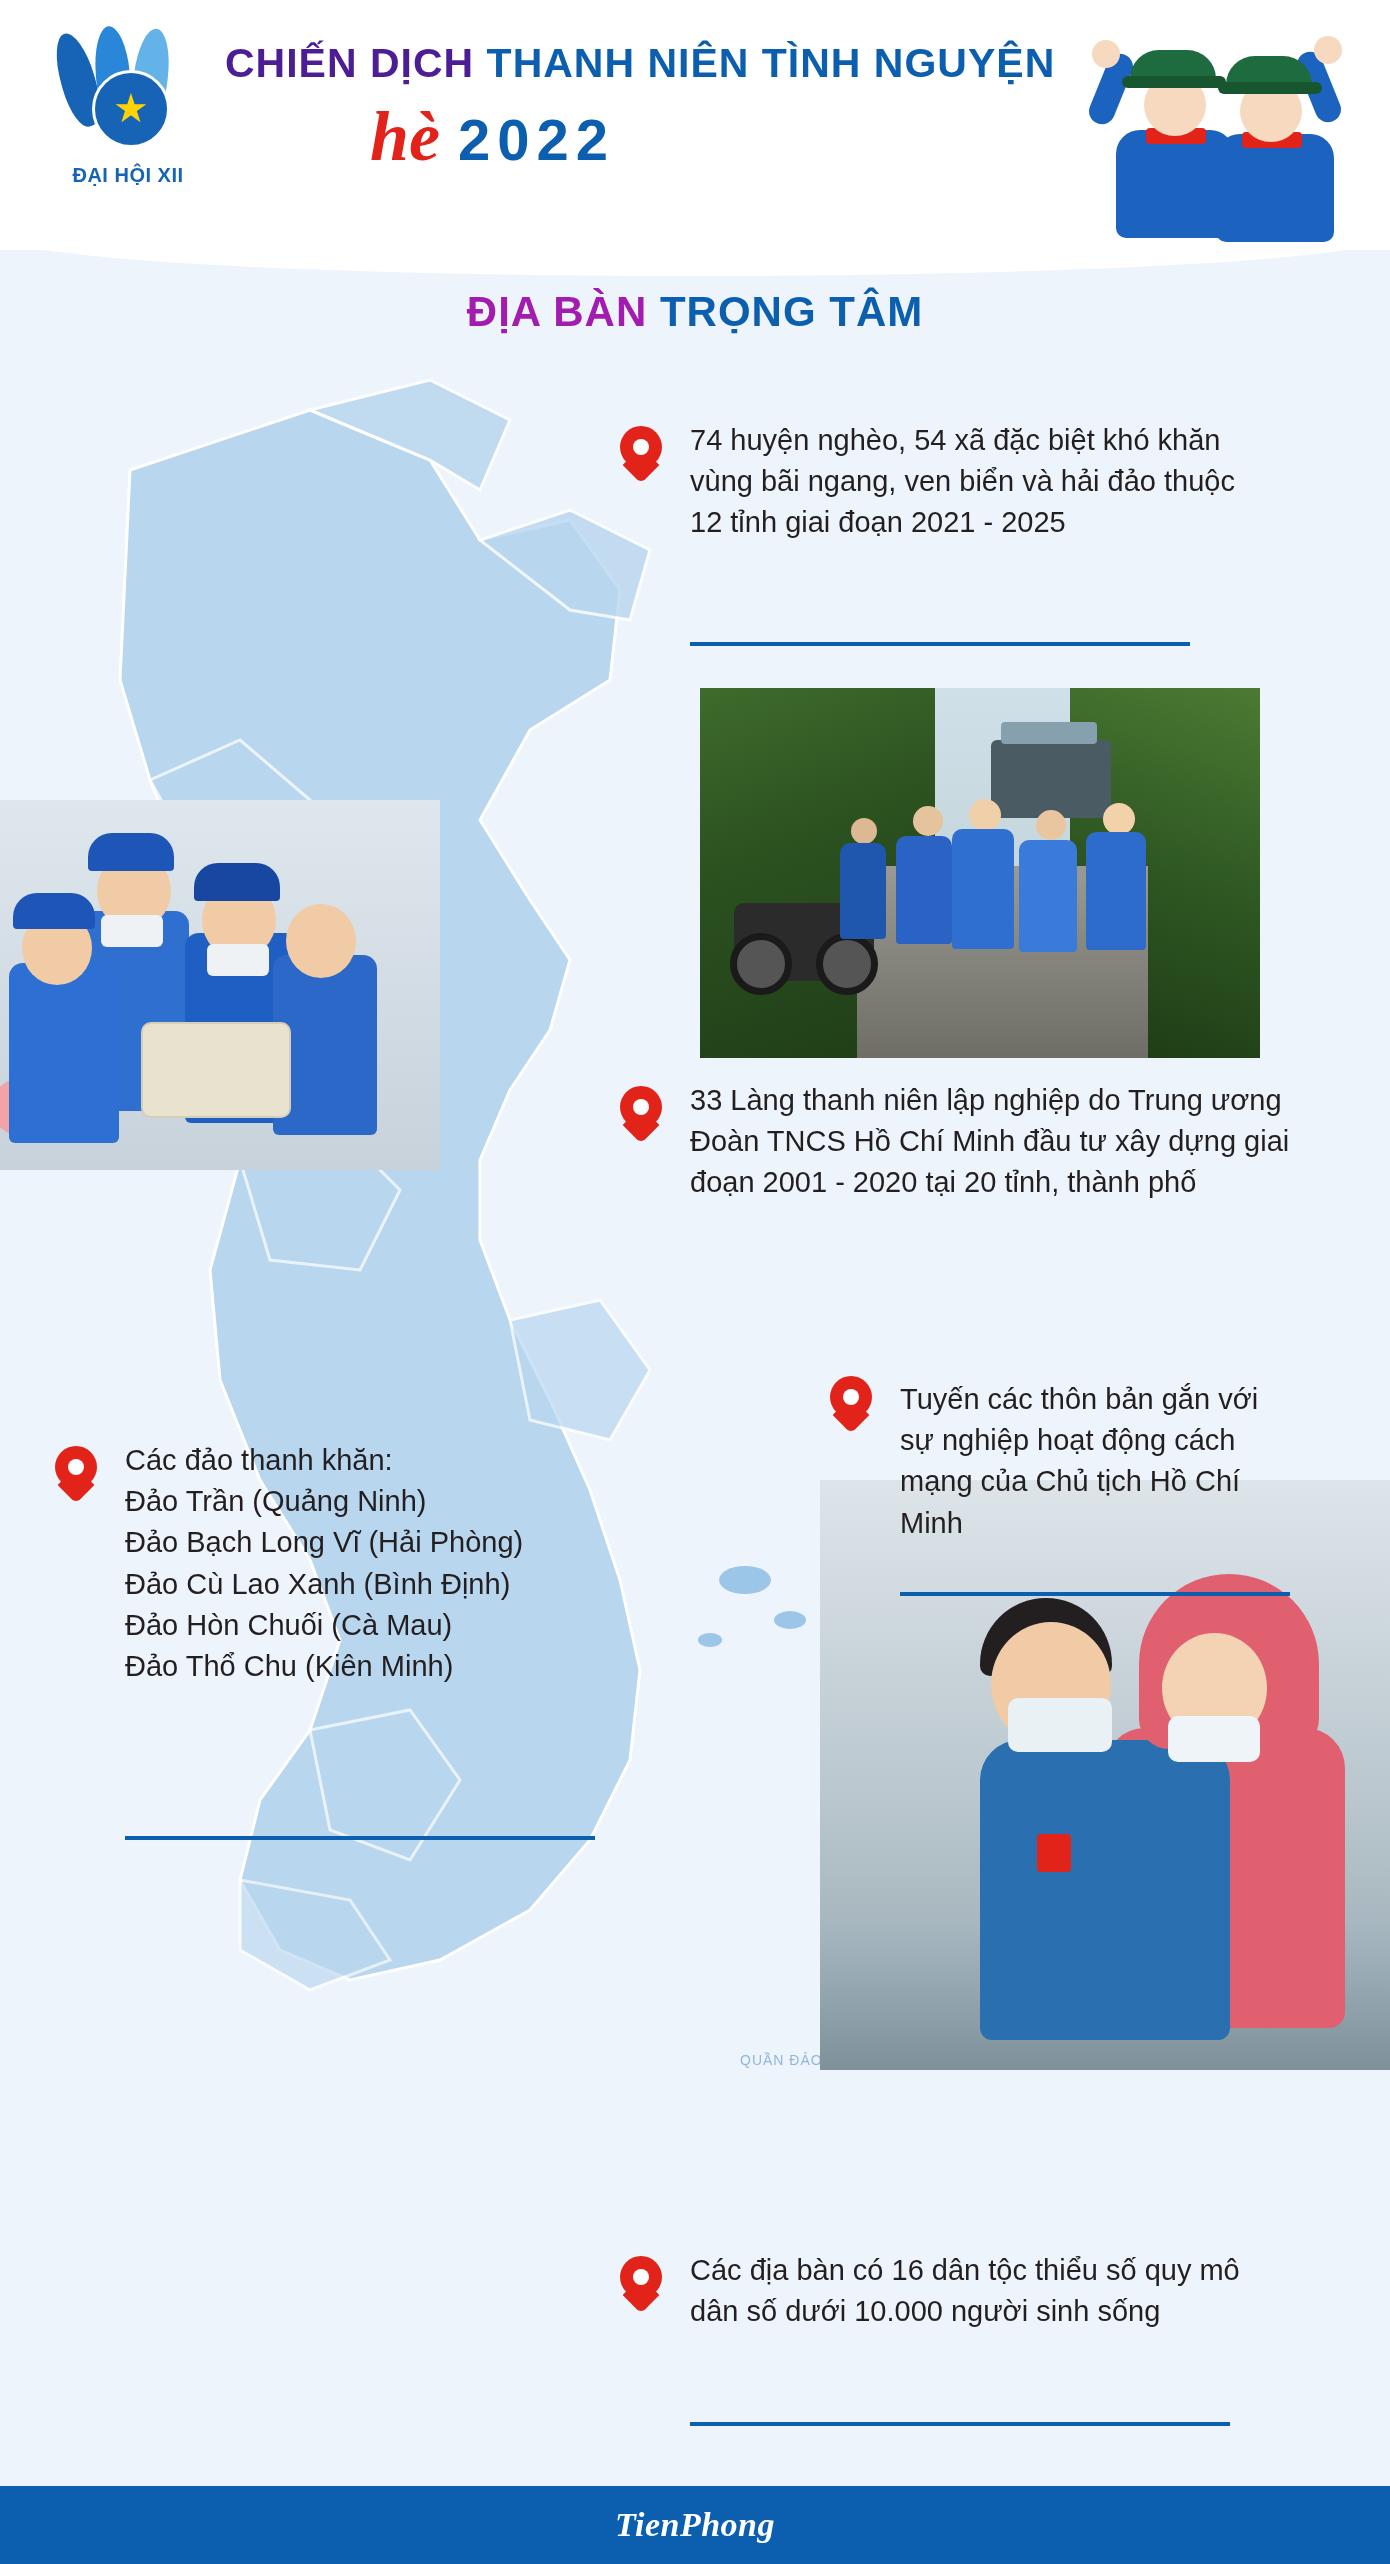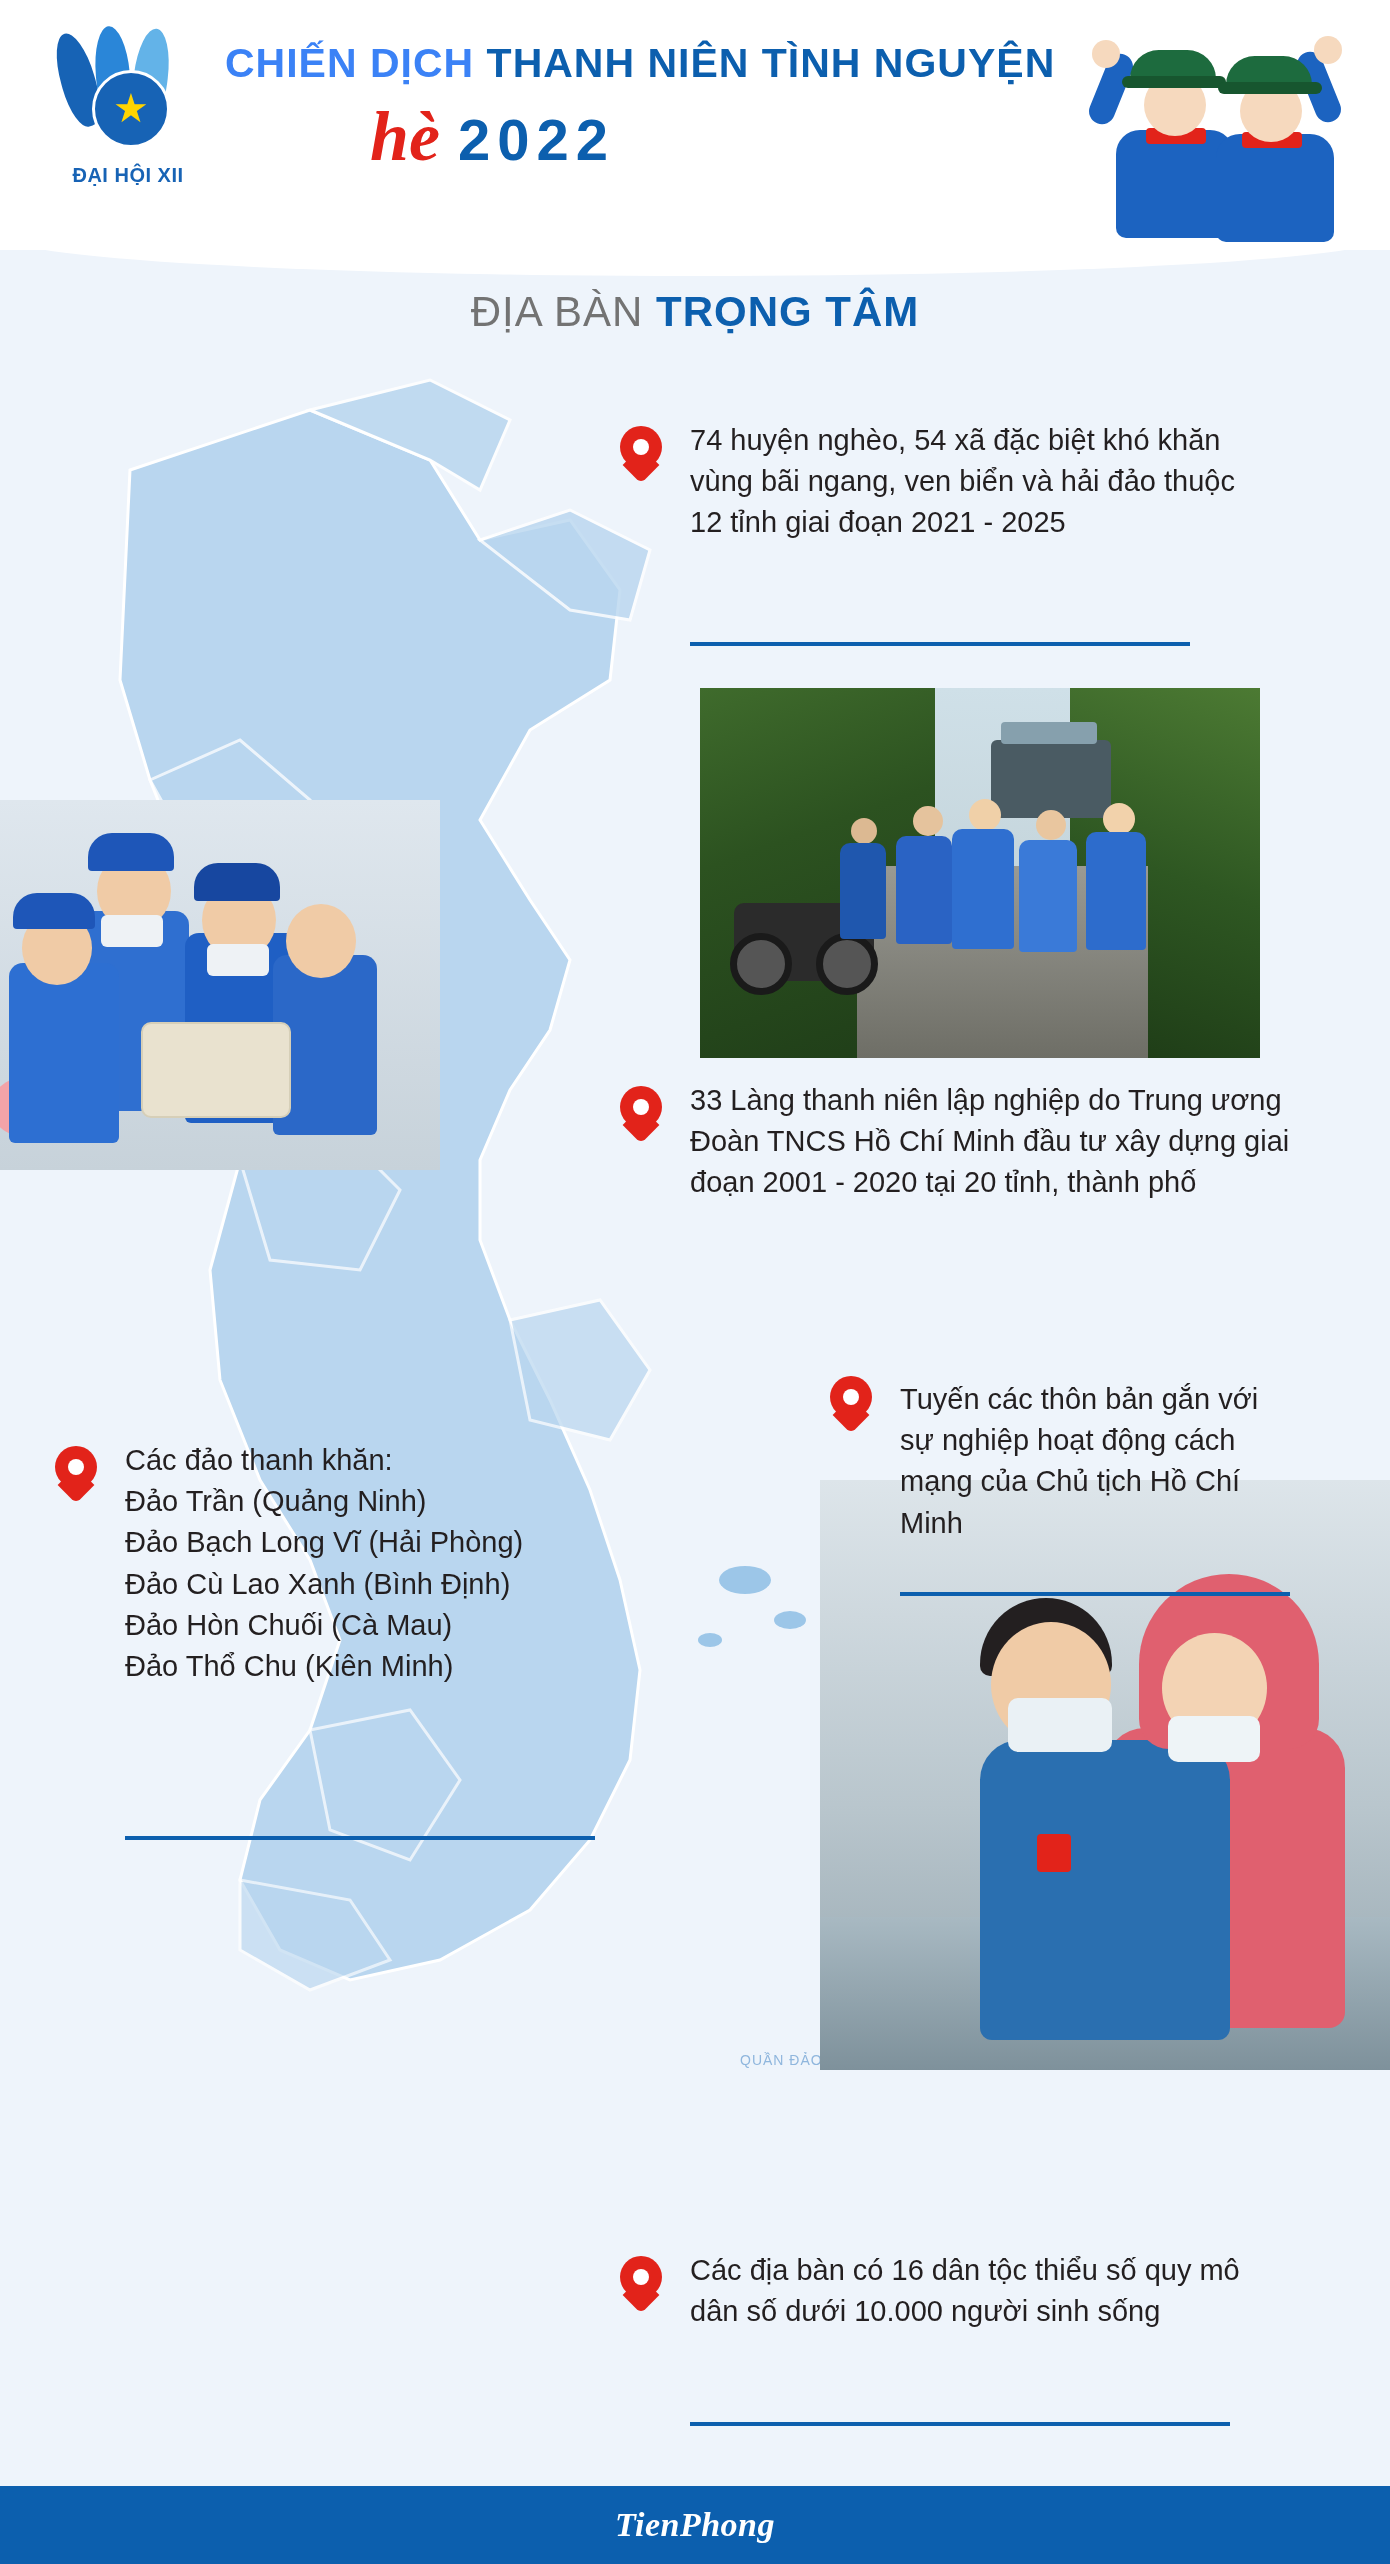--- a/index.html
+++ b/index.html
@@ -74,21 +74,21 @@
   .title-block {
     position: absolute;
     left: 225px; top: 40px;
     width: 860px;
   }
   .title-line1 {
     font-size: 41px;
     letter-spacing: 1px;
     white-space: nowrap;
   }
-  .t-grey { color: #3b82f6; font-weight: bold; }
+  .t-grey { color: #4c1d95; font-weight: bold; }
   .t-blue { color: #0c5fae; font-weight: bold; }
   .title-line2 {
     margin-top: 10px;
     display: flex;
     align-items: baseline;
     gap: 18px;
     padding-left: 145px;
   }
   .t-he {
     color: #e2231a;
@@ -186,21 +186,21 @@
 
   .section-title {
     position: absolute;
     left: 0; top: 288px;
     width: 1390px;
     text-align: center;
     font-size: 42px;
     letter-spacing: 1px;
     z-index: 5;
   }
-  .st-red { color: #737373; font-weight: normal; }
+  .st-red { color: #a21caf; font-weight: bold; }
   .st-blue { color: #0c5fae; font-weight: bold; }
 
   
   .block { position: absolute; z-index: 5; }
   .pin {
     position: absolute;
     width: 42px; height: 56px;
   }
   .pin-head {
     position: absolute;

